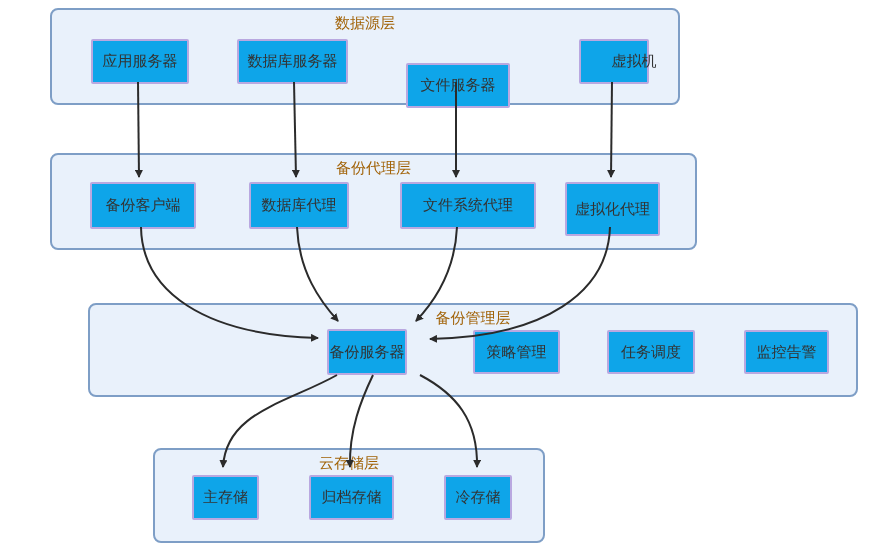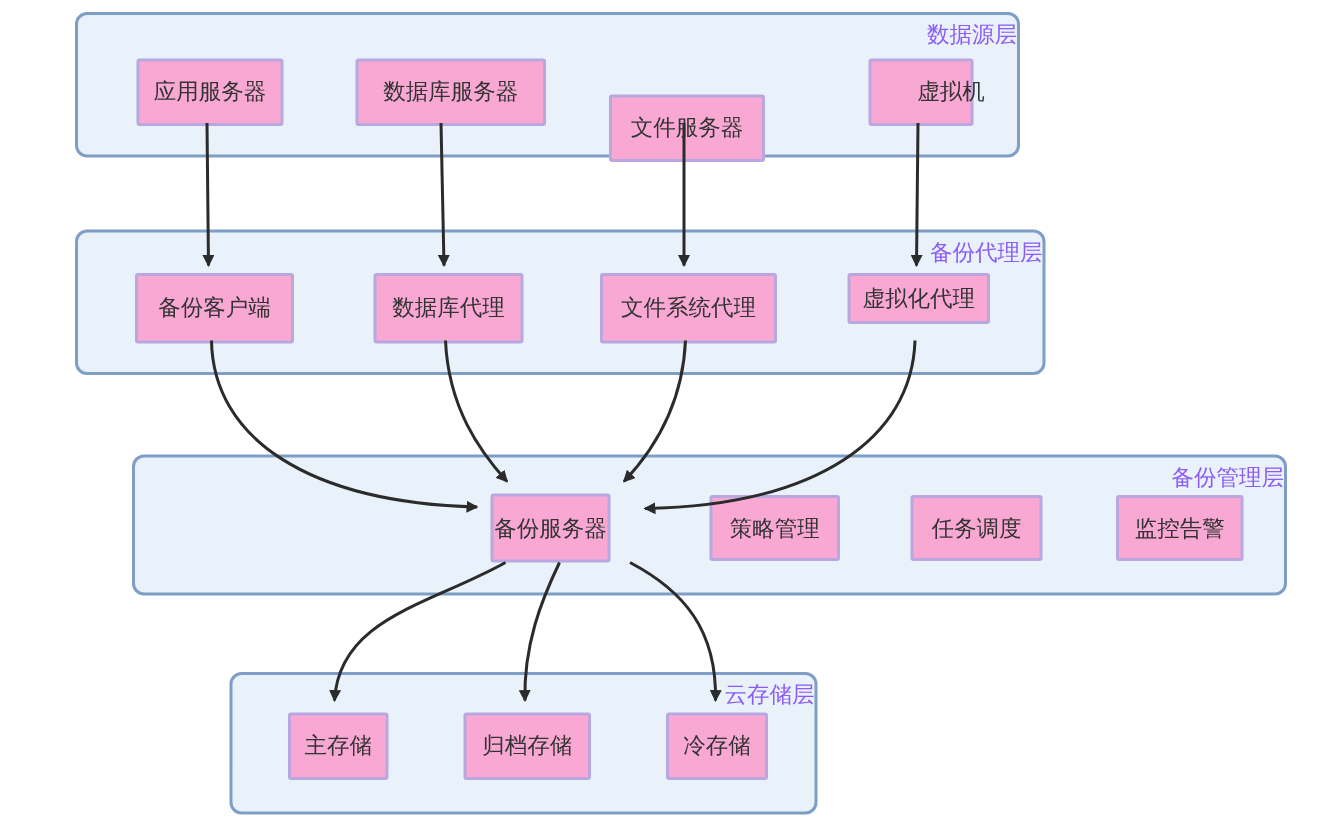--- a/index.html
+++ b/index.html
@@ -21,28 +21,28 @@
     background: #e9f1fb;
     border: 2px solid #7e9ec6;
     border-radius: 8px;
     box-sizing: border-box;
   }
   .layer-title {
     position: absolute;
     top: 4px;
     left: 0;
     right: 0;
-    text-align: right;
+    text-align: center;
     font-size: 15px;
-    color: #8b5cf6;
+    color: #a16207;
     white-space: nowrap;
   }
   .node {
     position: absolute;
-    background: #f9a8d4;
+    background: #0ea5e9;
     border: 2px solid #b9a8e0;
     border-radius: 2px;
     box-sizing: border-box;
     display: flex;
     align-items: center;
     justify-content: center;
     font-size: 15px;
     color: #333333;
     white-space: nowrap;
   }
@@ -63,43 +63,43 @@
 </head>
 <body>
 
 <div class="canvas">
 
   <div class="layer" style="left:50px; top:8px; width:630px; height:97px;">
     <div class="layer-title">数据源层</div>
     <div class="node" style="left:39px; top:29px; width:98px; height:45px;">
       <span>应用服务器</span>
     </div>
-    <div class="node" style="left:185px; top:29px; width:127px; height:45px;text-align:right;">
+    <div class="node" style="left:185px; top:29px; width:111px; height:45px;text-align:right;">
       <span>数据库服务器</span>
     </div>
     <div class="node" style="left:354px; top:29px; width:104px; height:45px;margin-top:24px;">
       <span>文件服务器</span>
     </div>
     <div class="node" style="left:527px; top:29px; width:70px; height:45px;padding-left:40px;">
       <span>虚拟机</span>
     </div>
   </div>
 
   <div class="layer" style="left:50px; top:153px; width:647px; height:97px;">
     <div class="layer-title">备份代理层</div>
     <div class="node" style="left:38px; top:27px; width:106px; height:47px;">
       <span>备份客户端</span>
     </div>
     <div class="node" style="left:197px; top:27px; width:100px; height:47px;">
       <span>数据库代理</span>
     </div>
-    <div class="node" style="left:348px; top:27px; width:118px; height:47px;">
+    <div class="node" style="left:348px; top:27px; width:136px; height:47px;">
       <span>文件系统代理</span>
     </div>
-    <div class="node" style="left:513px; top:27px; width:95px; height:34px;">
+    <div class="node" style="left:513px; top:27px; width:95px; height:54px;">
       <span>虚拟化代理</span>
     </div>
   </div>
 
   <div class="layer" style="left:88px; top:303px; width:770px; height:94px;padding-left:42px;">
     <div class="layer-title">备份管理层</div>
     <div class="node" style="left:237px; top:24px; width:80px; height:46px;">
       <span>备份服务器</span>
     </div>
     <div class="node" style="left:383px; top:25px; width:87px; height:44px;">

